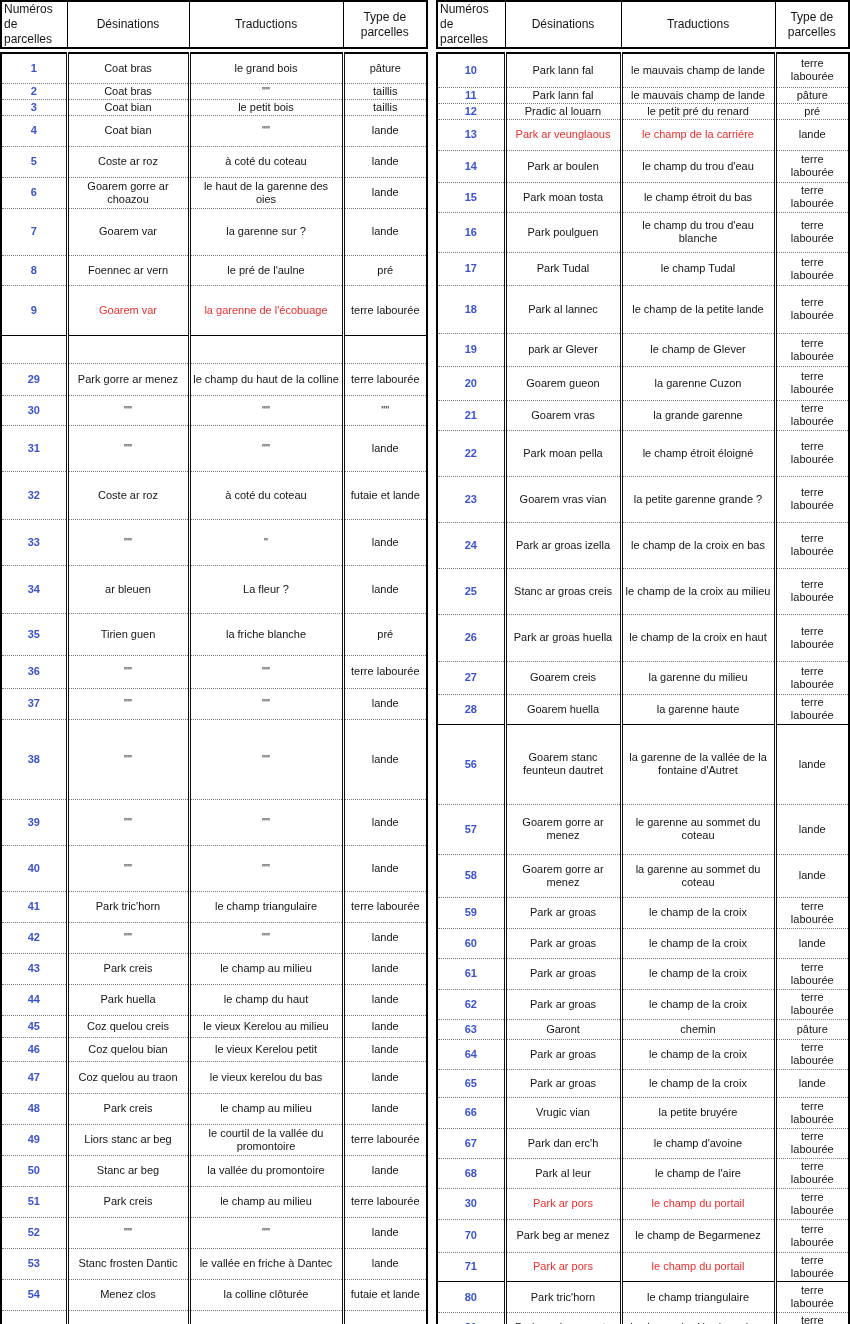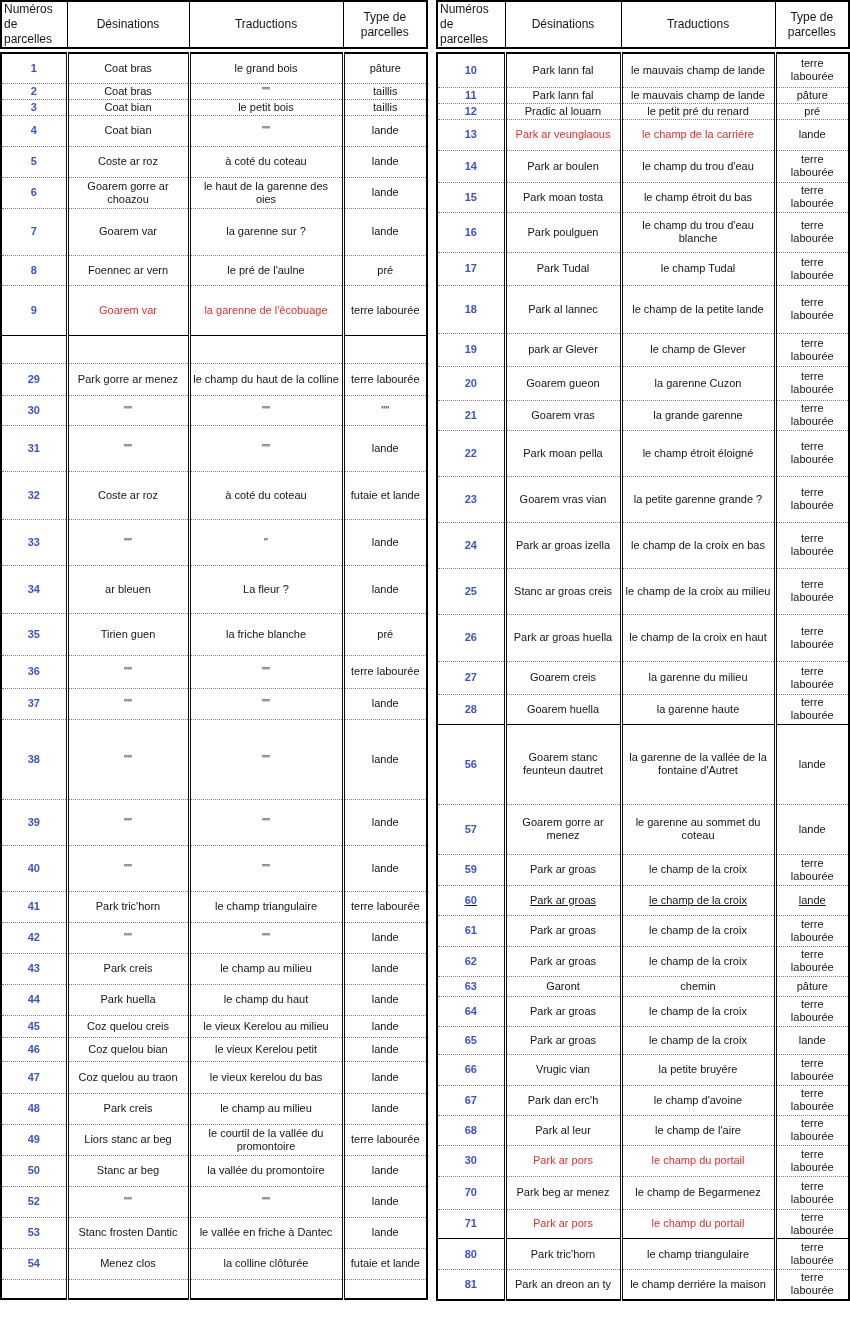--- a/index.html
+++ b/index.html
@@ -249,20 +249,26 @@
             <td class="c0">49</td>
             <td class="c1">Liors stanc ar beg</td>
             <td class="c2">le courtil de la vallée du promontoire</td>
             <td class="c3">terre labourée</td>
           </tr>
           <tr style="height: 31px;">
             <td class="c0">50</td>
             <td class="c1">Stanc ar beg</td>
             <td class="c2">la vallée du promontoire</td>
             <td class="c3">lande</td>
+          </tr>
+          <tr style="height: 31px;">
+            <td class="c0">51</td>
+            <td class="c1">Park creis</td>
+            <td class="c2">le champ au milieu</td>
+            <td class="c3">terre labourée</td>
           </tr>
           <tr style="height: 31px;">
             <td class="c0">52</td>
             <td class="c1">""</td>
             <td class="c2">""</td>
             <td class="c3">lande</td>
           </tr>
           <tr style="height: 31px;">
             <td class="c0">53</td>
             <td class="c1">Stanc frosten Dantic</td>
@@ -432,27 +438,33 @@
             <td class="c1">Goarem stanc feunteun dautret</td>
             <td class="c2">la garenne de la vallée de la fontaine d'Autret</td>
             <td class="c3">lande</td>
           </tr>
           <tr style="height: 50px;">
             <td class="c0">57</td>
             <td class="c1">Goarem gorre ar menez</td>
             <td class="c2">le garenne au sommet du coteau</td>
             <td class="c3">lande</td>
           </tr>
+          <tr style="height: 43px;">
+            <td class="c0">58</td>
+            <td class="c1">Goarem gorre ar menez</td>
+            <td class="c2">la garenne au sommet du coteau</td>
+            <td class="c3">lande</td>
+          </tr>
           <tr style="height: 31px;">
             <td class="c0">59</td>
             <td class="c1">Park ar groas</td>
             <td class="c2">le champ de la croix</td>
             <td class="c3">terre labourée</td>
           </tr>
-          <tr style="height: 30px; text-decoration: underline;">
+          <tr style="height: 30px;">
             <td class="c0">60</td>
             <td class="c1">Park ar groas</td>
             <td class="c2">le champ de la croix</td>
             <td class="c3">lande</td>
           </tr>
           <tr style="height: 31px; padding-left: 40px;">
             <td class="c0">61</td>
             <td class="c1">Park ar groas</td>
             <td class="c2">le champ de la croix</td>
             <td class="c3">terre labourée</td>

